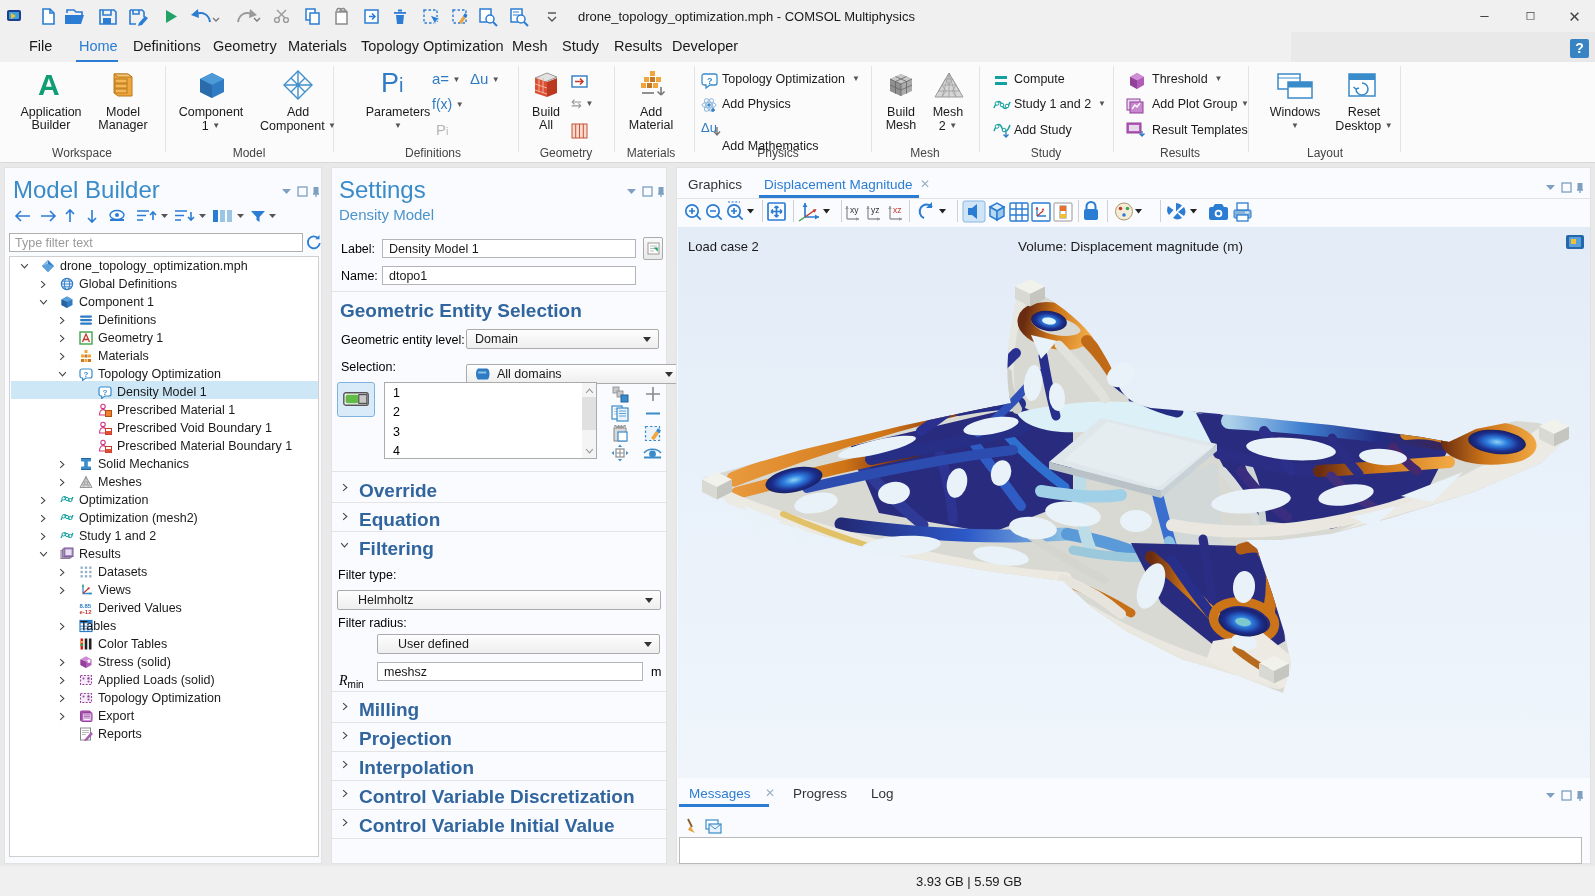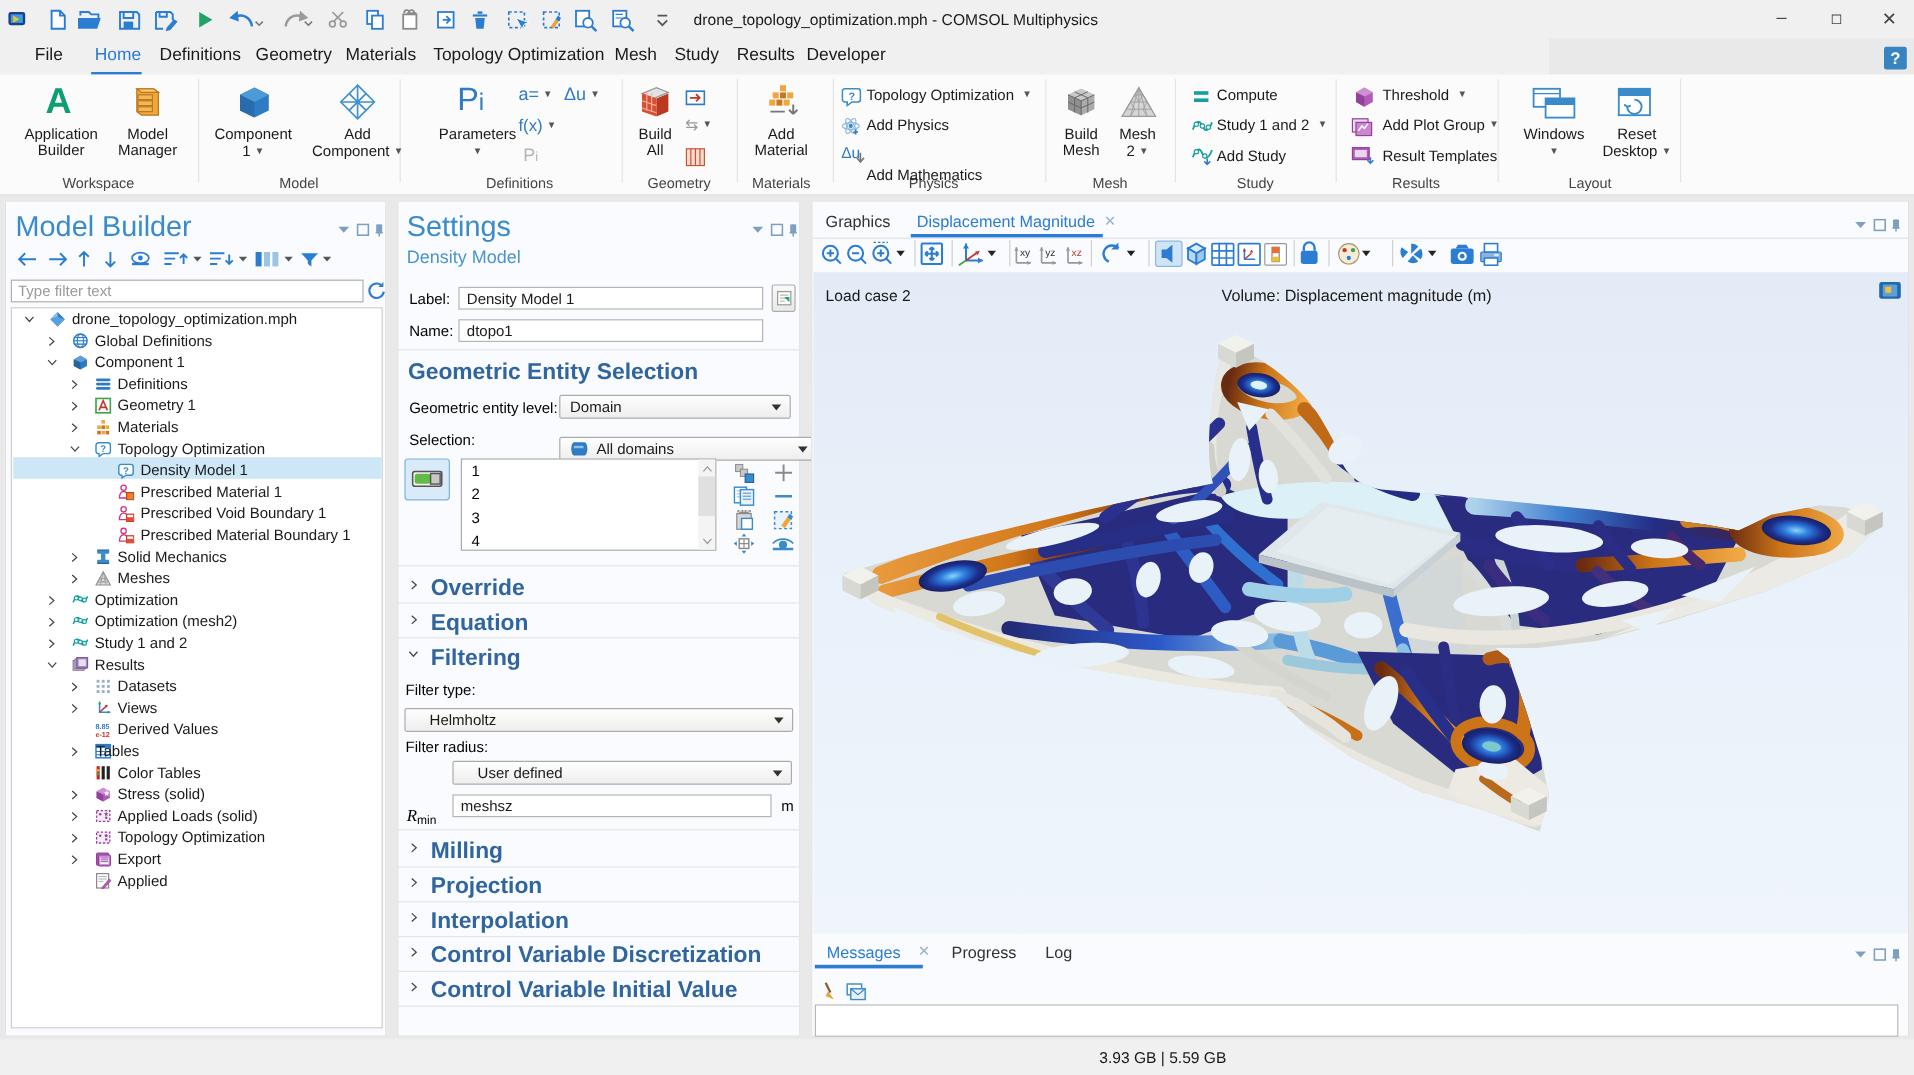--- a/index.html
+++ b/index.html
@@ -691,21 +691,21 @@
       <svg class="abs" style="left:50px; top:456px;" width="6" height="9" viewBox="0 0 8 12">
           <use href="#i-chevR"></use>
         </svg>
         <svg class="abs" style="left:70px; top:453px;" width="14" height="14">
           <use href="#i-export"></use>
         </svg>
         <div class="abs" style="left:89px; top:453px; font-size:12.5px; white-space:nowrap;">Export</div>
       <svg class="abs" style="left:70px; top:471px;" width="14" height="14">
           <use href="#i-report"></use>
         </svg>
-        <div class="abs" style="left:89px; top:471px; font-size:12.5px; white-space:nowrap;">Applied</div>
+        <div class="abs" style="left:89px; top:471px; font-size:12.5px; white-space:nowrap;">Reports</div>
     </div>
   </div>
   <div id="pmid" class="panel">
     <div class="ptitle" style="left:7px; top:8px;">Settings</div>
     <div class="psub" style="left:7px; top:38px;">Density Model</div>
     <svg class="abs" style="left:294px; top:18px;" width="40" height="12" viewBox="0 0 40 12">
         <path d="M1 3 l4.5 5 4.5-5z" fill="#7f9fc0"></path>
         <rect x="17" y="1" width="9" height="9" fill="none" stroke="#7f9fc0" stroke-width="1.3"></rect>
         <path d="M35 1 v7 M32 8 h6 M35 8 v3" stroke="#7f9fc0" stroke-width="1.3" fill="none"></path>
         <rect x="32.5" y="1" width="5" height="7" fill="#7f9fc0"></rect>

